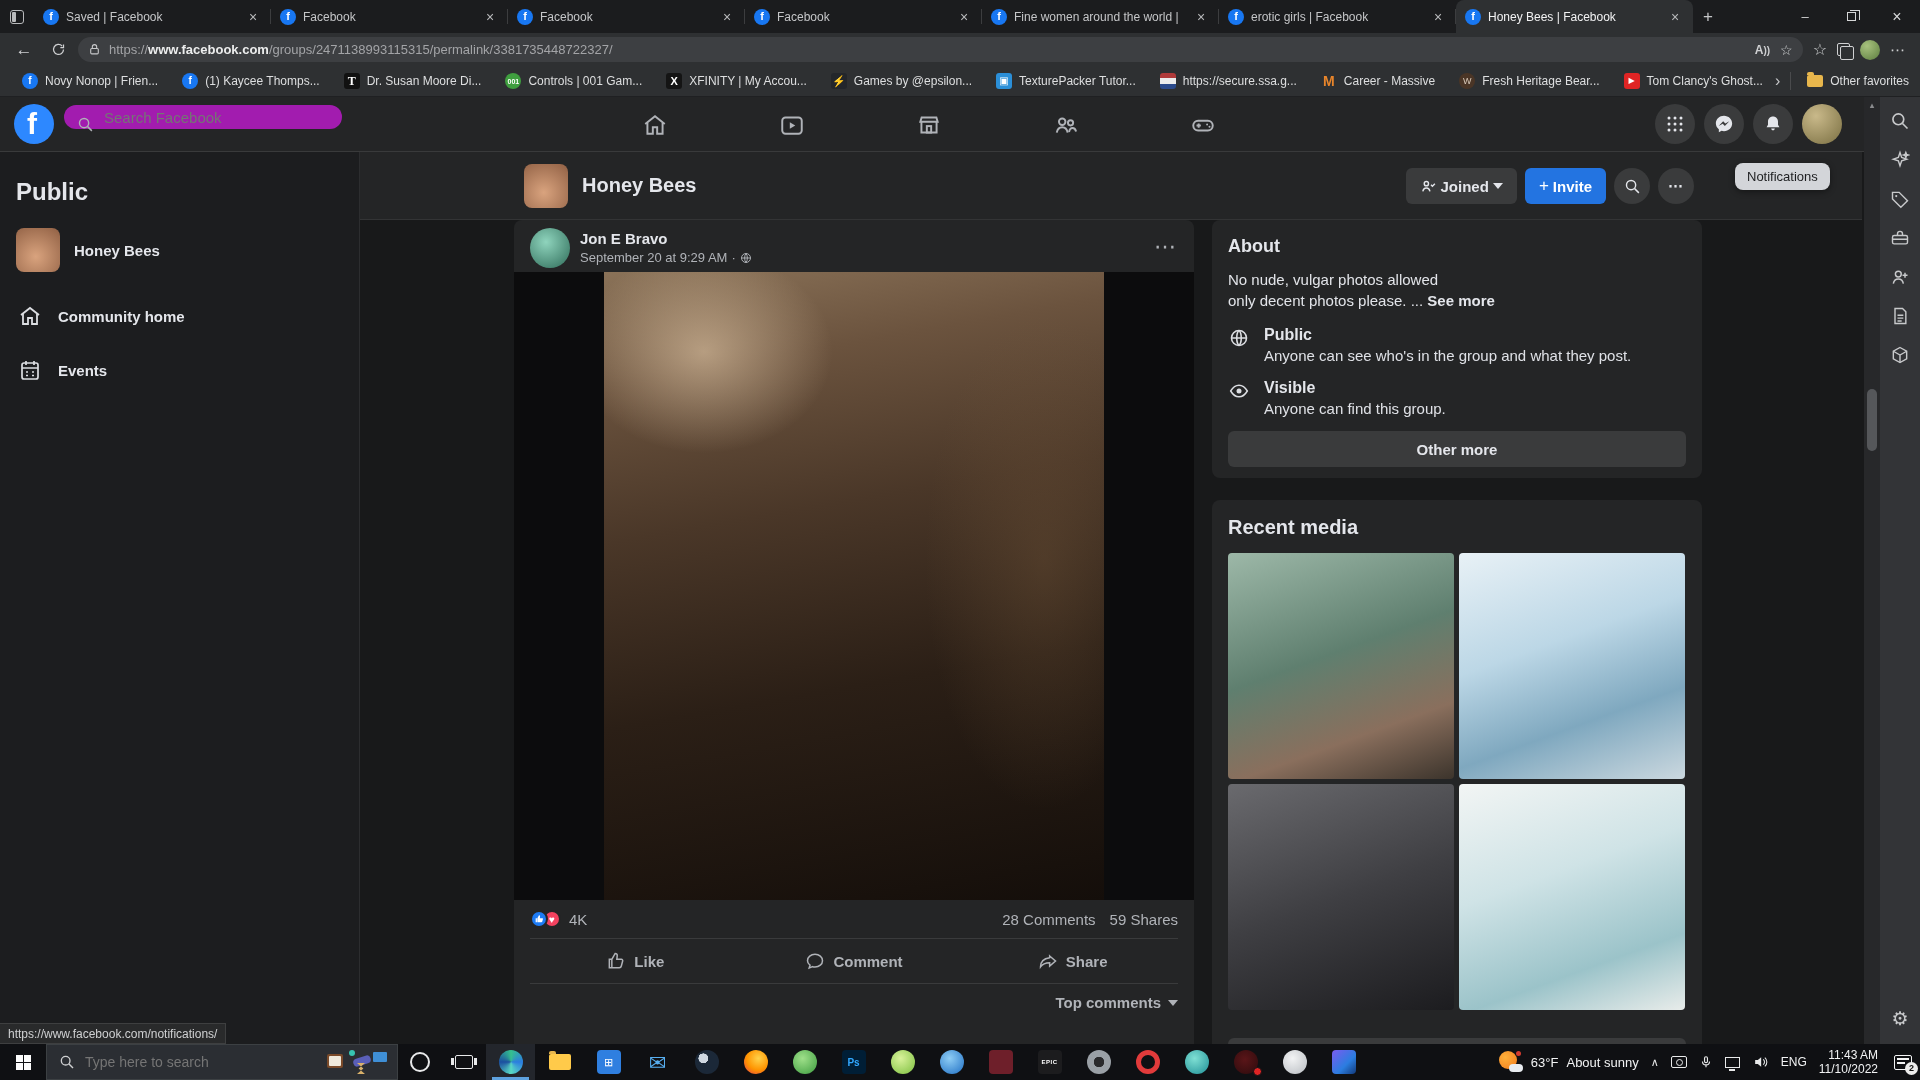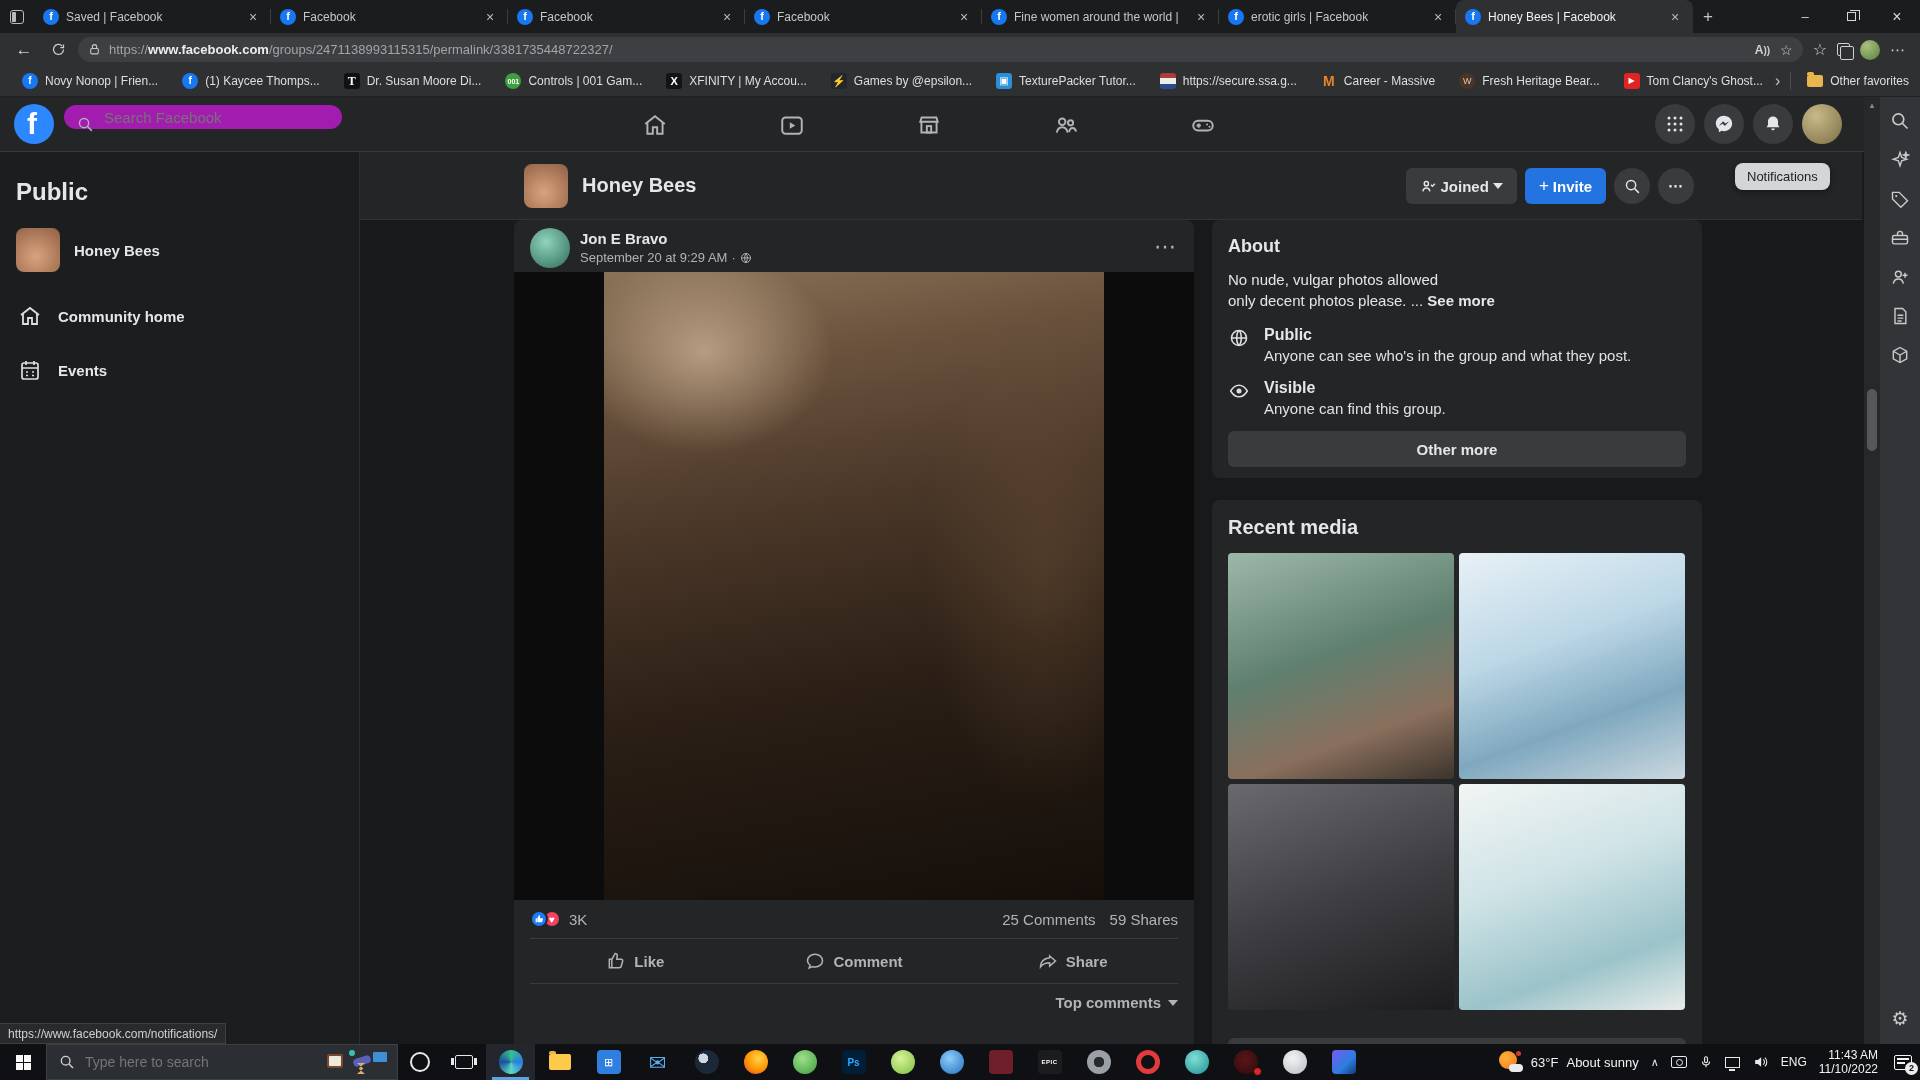--- a/index.html
+++ b/index.html
@@ -474,23 +474,23 @@
       <div class="photo-strip">
         <div class="photo"></div>
       </div>
       <div class="post-stats">
         <span class="rx rx-like">
           <svg width="10" height="10" viewBox="0 0 24 24" fill="#fff">
               <path d="M7 10v10H4V10h3zm1 10h9.5c1.4 0 2.2-1 2.4-2l1.6-6c.3-1-.5-2-1.5-2H14l.5-4.5C14.5 4 13.5 3 12 3L8 10v10z"></path>
             </svg>
         </span>
         <span class="rx rx-love">♥</span>
-        <span style="margin-left:8px">3K</span>
+        <span style="margin-left:8px">4K</span>
         <span class="stats-right">
-          <span>25 Comments</span>
+          <span>28 Comments</span>
           <span>59 Shares</span>
         </span>
       </div>
       <div class="hdiv"></div>
       <div class="post-actions">
         <div class="pa-btn">
           <svg width="20" height="20" viewBox="0 0 24 24" fill="none" stroke="currentColor" stroke-width="1.8">
               <path d="M7 10v10H4V10h3zm0 0l4-7c1.5 0 2.5 1 2.5 2.5L13 10h5.5c1 0 1.8 1 1.5 2l-1.6 6c-.2 1-1 2-2.4 2H7"></path>
             </svg>
           <span>Like</span>

